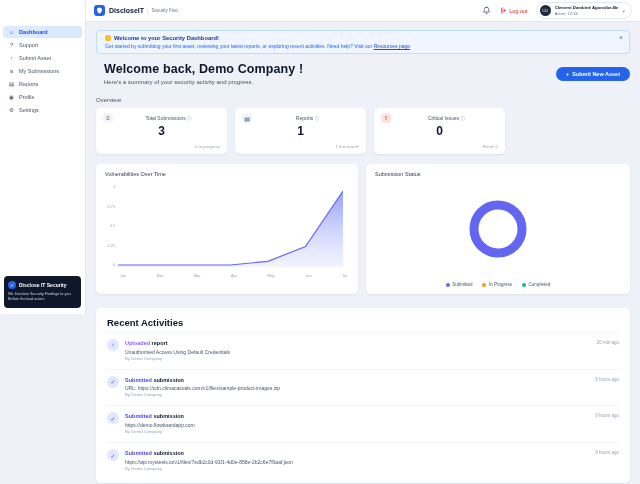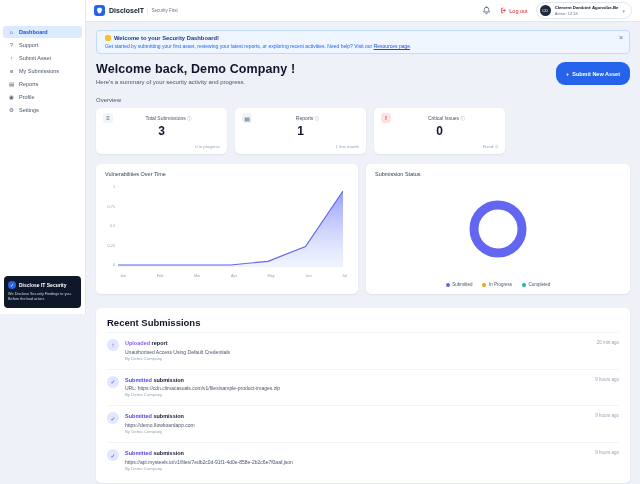--- a/index.html
+++ b/index.html
@@ -36,21 +36,21 @@
   
   .main { position:absolute; left:86px; top:22px; right:0; bottom:0; padding:8px 10px; }
 
   .banner { position:relative; background:#eff6ff; border:1px solid #bfdbfe; border-radius:4px; padding:4px 16px 4px 8px; margin-bottom:8px; }
   .banner-title { font-size:5.8px; font-weight:bold; color:#1e3a8a; display:flex; align-items:center; gap:3px; }
   .banner-emoji { display:inline-block; width:6px; height:6px; border-radius:2px; background:#fbbf24; }
   .banner-body { font-size:5px; color:#2563eb; margin-top:2px; }
   .banner-link { color:#1d4ed8; text-decoration:underline; cursor:pointer; }
   .banner-close { position:absolute; right:6px; top:3px; font-size:7px; color:#64748b; cursor:pointer; }
 
-  .welcome-row { display:flex; margin:6px 0 2px 0; }
+  .welcome-row { display:flex; align-items:center; margin:6px 0 2px 8px; }
   .welcome-title { font-size:12.5px; font-weight:bold; letter-spacing:.1px; }
   .welcome-sub { font-size:6px; color:#475569; margin-top:3px; }
   .cta { margin-left:auto; background:#2563eb; color:#fff; border:none; border-radius:9px; font-size:5.5px; font-weight:bold; padding:4px 10px; display:flex; align-items:center; gap:3px; cursor:pointer; font-family:inherit; }
 
   .section-label { font-size:6px; color:#475569; margin:12px 0 5px 0; }
 
   .stats { display:flex; gap:8px; }
   .stat-card { width:131px; height:46px; background:#fff; border-radius:5px; box-shadow:0 1px 2px rgba(15,23,42,.07); padding:5px 7px; display:flex; flex-direction:column; }
   .stat-head { display:flex; align-items:center; gap:4px; }
   .stat-icon { width:10px; height:10px; border-radius:3px; background:#f1f5f9; color:#475569; font-size:6px; display:flex; align-items:center; justify-content:center; flex:none; }
@@ -271,21 +271,21 @@
           </span>
         <span class="legend-item">
             <span class="legend-dot" style="background: rgb(20, 184, 166);"></span>
             <span>Completed</span>
           </span>
       </div>
     </div>
   </div>
 
   <div class="activities">
-    <div class="activities-title">Recent Submissions</div>
+    <div class="activities-title">Recent Activities</div>
 
     <div class="activity">
       <span class="act-avatar">↑</span>
       <div class="act-body">
         <div class="act-line1"><span class="act-action" style="color: rgb(139, 92, 246);">Uploaded</span> <span>report</span></div>
         <div class="act-detail">Unauthorised Access Using Default Credentials</div>
         <div class="act-by">By Demo Company</div>
       </div>
       <span class="act-time">20 min ago</span>
     </div>

